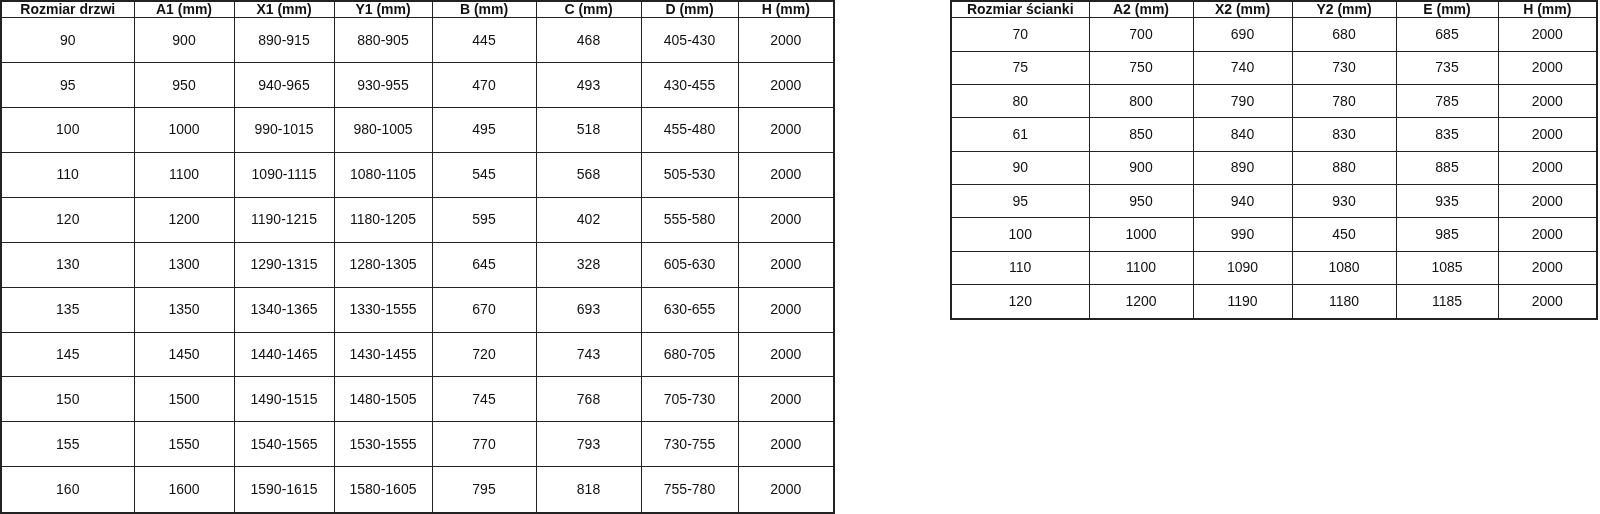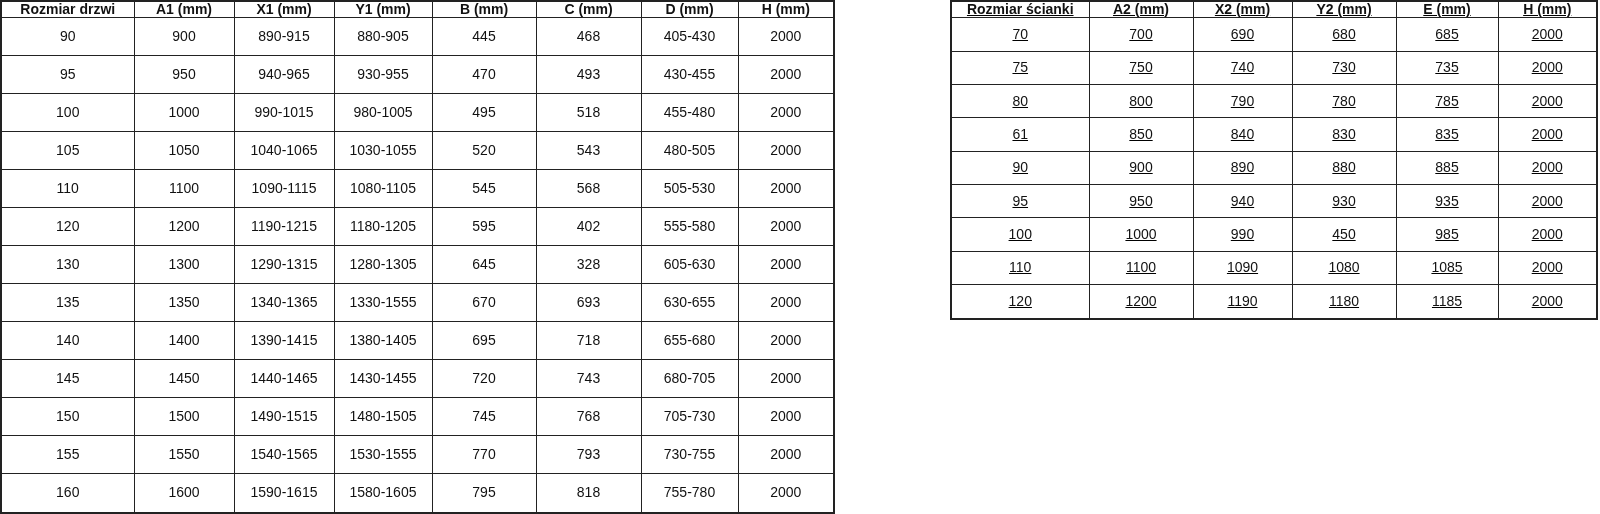--- a/index.html
+++ b/index.html
@@ -41,21 +41,20 @@
   #doorTable {
     left: 0;
     width: 833px;
     height: 514px;
     padding-left: 29px;
   }
   #wallTable {
     left: 950px;
     width: 646px;
     height: 320px;
-    text-decoration: underline;
   }
 </style>
 </head>
 <body>
 
 <div class="stage">
 
   <table class="spec" id="doorTable">
     <colgroup>
       <col style="width:133px">
@@ -104,30 +103,20 @@
           <td>100</td>
           <td>1000</td>
           <td>990-1015</td>
           <td>980-1005</td>
           <td>495</td>
           <td>518</td>
           <td>455-480</td>
           <td>2000</td>
         </tr>
         <tr>
-          <td>105</td>
-          <td>1050</td>
-          <td>1040-1065</td>
-          <td>1030-1055</td>
-          <td>520</td>
-          <td>543</td>
-          <td>480-505</td>
-          <td>2000</td>
-        </tr>
-        <tr>
           <td>110</td>
           <td>1100</td>
           <td>1090-1115</td>
           <td>1080-1105</td>
           <td>545</td>
           <td>568</td>
           <td>505-530</td>
           <td>2000</td>
         </tr>
         <tr>
@@ -151,30 +140,20 @@
           <td>2000</td>
         </tr>
         <tr>
           <td>135</td>
           <td>1350</td>
           <td>1340-1365</td>
           <td>1330-1555</td>
           <td>670</td>
           <td>693</td>
           <td>630-655</td>
-          <td>2000</td>
-        </tr>
-        <tr>
-          <td>140</td>
-          <td>1400</td>
-          <td>1390-1415</td>
-          <td>1380-1405</td>
-          <td>695</td>
-          <td>718</td>
-          <td>655-680</td>
           <td>2000</td>
         </tr>
         <tr>
           <td>145</td>
           <td>1450</td>
           <td>1440-1465</td>
           <td>1430-1455</td>
           <td>720</td>
           <td>743</td>
           <td>680-705</td>

